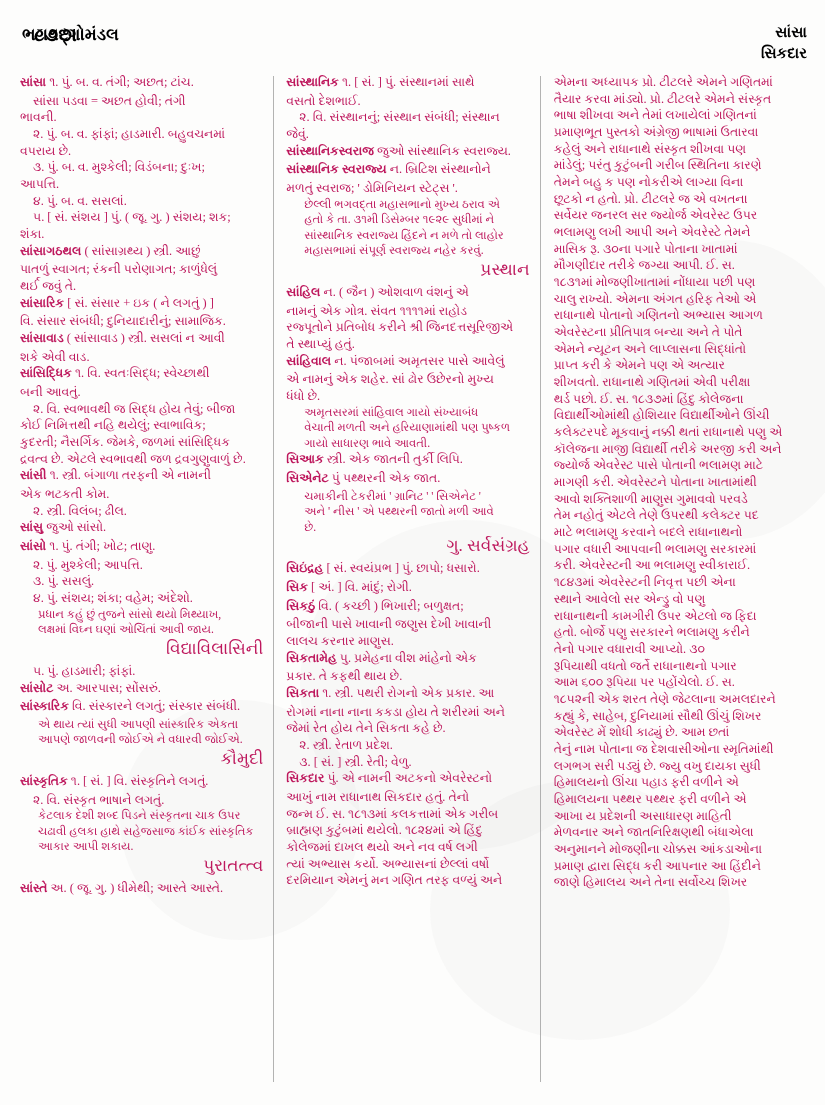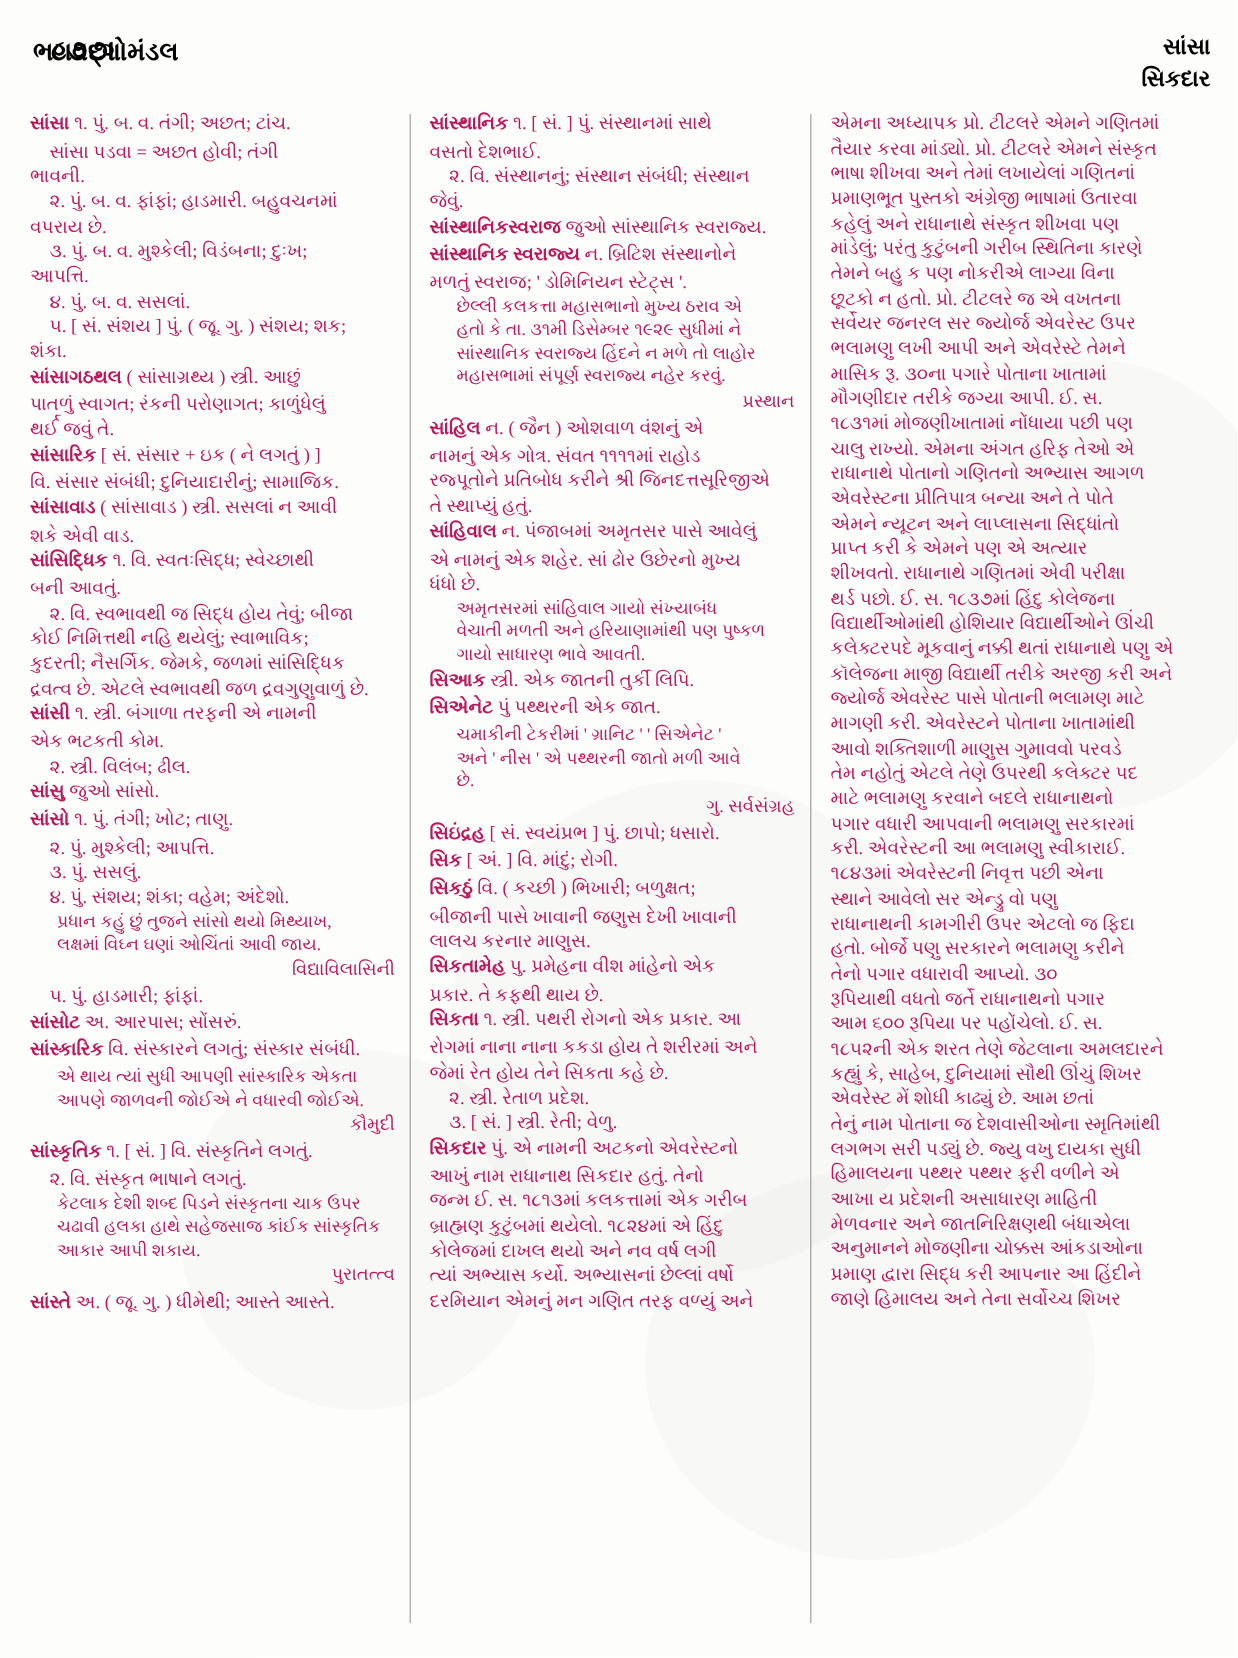--- a/index.html
+++ b/index.html
@@ -114,21 +114,21 @@
     text-align: justify;
     font-size: 11.6px;
   }
   .cont {
     margin: 0;
     text-align: justify;
   }
   .src {
     margin: 0 0 2px 0;
     text-align: right;
-    font-size: 12px;
+    font-size: 17px;
   }
 </style>
 </head>
 <body>
 
 <div id="page">
 
   <div class="scan-blotch" id="b1"></div>
   <div class="scan-blotch" id="b2"></div>
   <div class="scan-blotch" id="b3"></div>
@@ -195,21 +195,21 @@
       </div>
     <div class="rule"></div>
     <div class="col" id="col2">
         <p class="entry"><span class="hw">સાંસ્થાનિક</span><span> ૧. [ સં. ] પું. સંસ્થાનમાં સાથે</span></p>
         <p class="cont">વસતો દેશભાઈ.</p>
         <p class="sense">૨. વિ. સંસ્થાનનું; સંસ્થાન સંબંધી; સંસ્થાન</p>
         <p class="cont">જેવું.</p>
         <p class="entry"><span class="hw">સાંસ્થાનિકસ્વરાજ</span><span> જુઓ સાંસ્થાનિક સ્વરાજ્ય.</span></p>
         <p class="entry"><span class="hw">સાંસ્થાનિક સ્વરાજ્ય</span><span> ન. બ્રિટિશ સંસ્થાનોને</span></p>
         <p class="cont">મળતું સ્વરાજ; ' ડોમિનિયન સ્ટેટ્સ '.</p>
-        <p class="quote">છેલ્લી  કલકત્તા  મહાસભાનો  મુખ્ય  ઠરાવ  એ</p>
+        <p class="quote">છેલ્લી  ભગવદ્તા  મહાસભાનો  મુખ્ય  ઠરાવ  એ</p>
         <p class="quote">હતો કે તા. ૩૧મી ડિસેમ્બર ૧૯૨૯ સુધીમાં ને</p>
         <p class="quote">સાંસ્થાનિક સ્વરાજ્ય હિંદને ન મળે તો લાહોર</p>
         <p class="quote">મહાસભામાં સંપૂર્ણ સ્વરાજ્ય નહેર કરવું.</p>
         <p class="src">પ્રસ્થાન</p>
         <p class="entry"><span class="hw">સાંહિલ</span><span> ન. ( જૈન ) ઓશવાળ વંશનું એ</span></p>
         <p class="cont">નામનું એક ગોત્ર. સંવત ૧૧૧૧માં રાહોડ</p>
         <p class="cont">રજ્પૂતોને પ્રતિબોધ કરીને શ્રી જિનદત્તસૂરિજીએ</p>
         <p class="cont">તે સ્થાપ્યું હતું.</p>
         <p class="entry"><span class="hw">સાંહિવાલ</span><span> ન. પંજાબમાં અમૃતસર પાસે આવેલું</span></p>
         <p class="cont">એ નામનું એક શહેર. સાં ઢોર ઉછેરનો મુખ્ય</p>
@@ -280,20 +280,21 @@
         <p class="cont">રાધાનાથની કામગીરી ઉપર એટલો જ ફિદા</p>
         <p class="cont">હતો. બોર્જે પણુ સરકારને ભલામણુ કરીને</p>
         <p class="cont">તેનો  પગાર  વધારાવી  આપ્યો.  ૩૦</p>
         <p class="cont">રૂપિયાથી વધતો જર્તે રાધાનાથનો પગાર</p>
         <p class="cont">આમ  ૬૦૦ રૂપિયા પર પહોંચેલો. ઈ. સ.</p>
         <p class="cont">૧૮૫૨ની એક શરત તેણે જેટલાના અમલદારને</p>
         <p class="cont">કહ્યું કે, સાહેબ, દુનિયામાં સૌથી ઊંચું શિખર</p>
         <p class="cont">એવરેસ્ટ  મેં શોધી કાઢ્યું  છે.  આમ  છતાં</p>
         <p class="cont">તેનું નામ પોતાના જ દેશવાસીઓના સ્મૃતિમાંથી</p>
         <p class="cont">લગભગ સરી પડ્યું છે. જ્યુ વખુ દાયકા સુધી</p>
+        <p class="cont">હિમાલયનો ઊંચા પહાડ ફરી વળીને એ</p>
         <p class="cont">હિમાલયના પથ્થર પથ્થર ફરી વળીને એ</p>
         <p class="cont">આખા ય પ્રદેશની  અસાધારણ  માહિતી</p>
         <p class="cont">મેળવનાર  અને જાતનિરિક્ષણથી  બંધાએલા</p>
         <p class="cont">અનુમાનને મોજણીના ચોક્કસ આંકડાઓના</p>
         <p class="cont">પ્રમાણ દ્વારા સિદ્ધ કરી આપનાર આ હિંદીને</p>
         <p class="cont">જાણે હિમાલય અને તેના સર્વોચ્ચ શિખર</p>
       </div>
   </div>
 
 </div>

